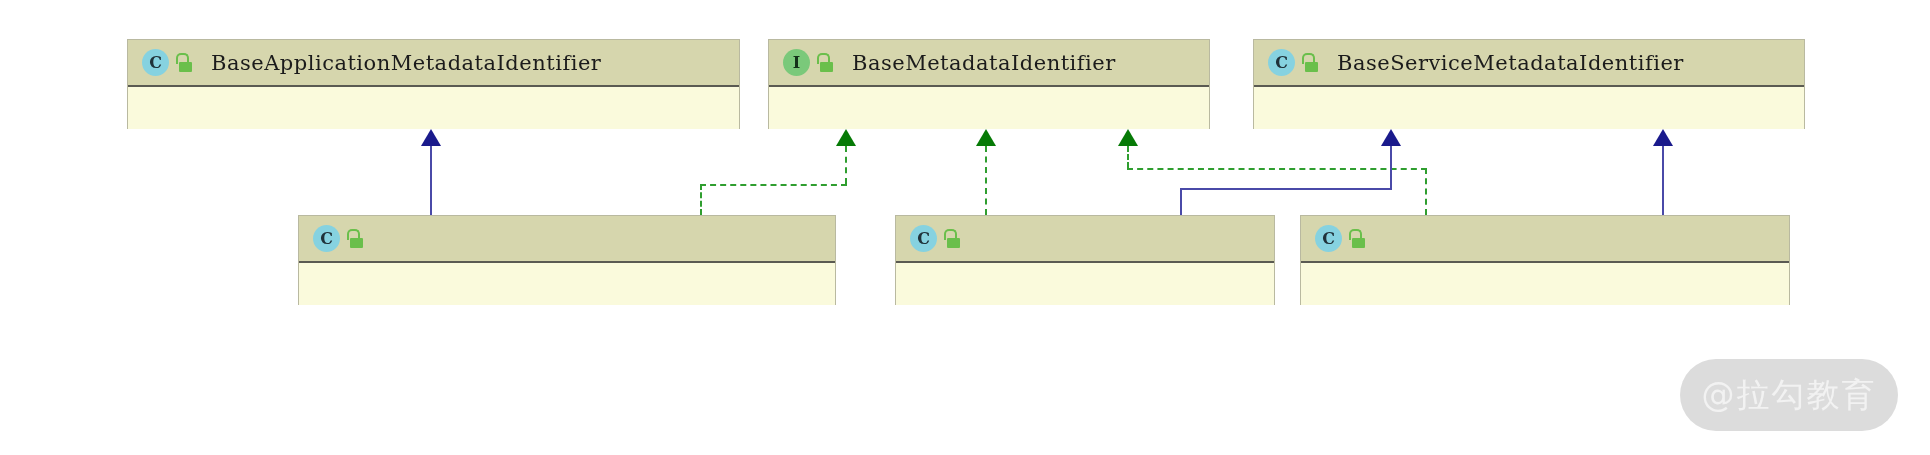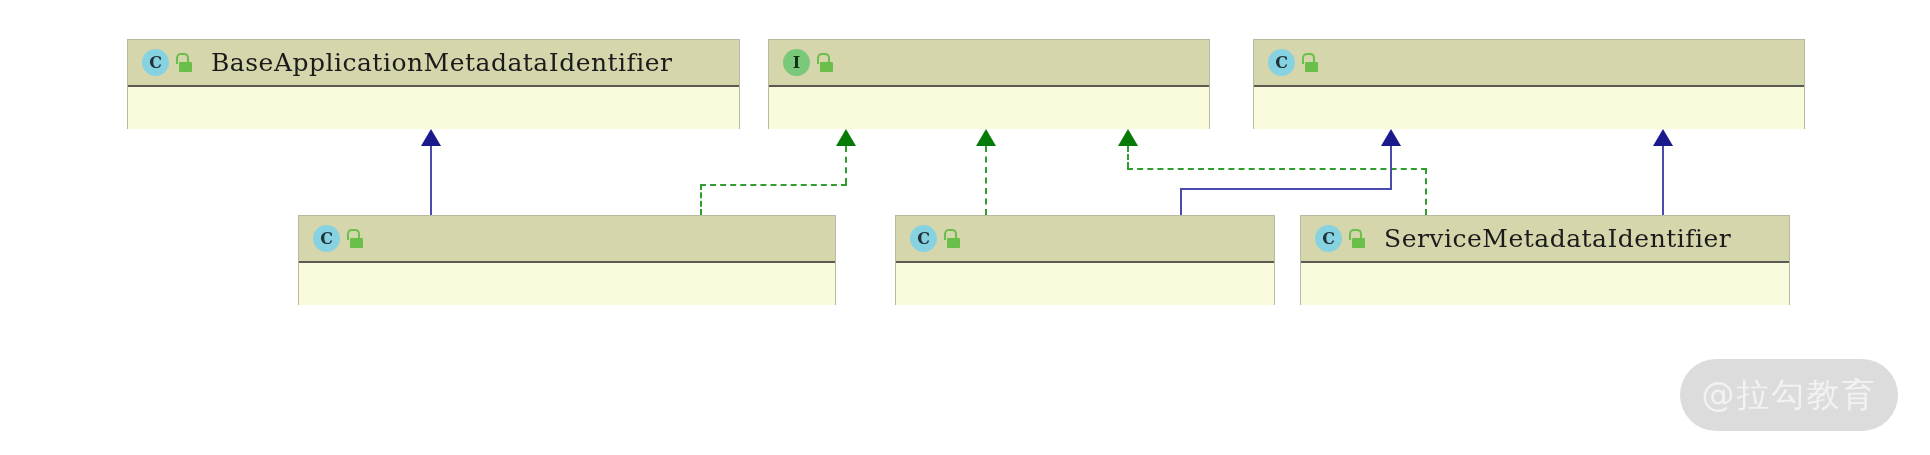--- a/index.html
+++ b/index.html
@@ -30,21 +30,21 @@
     white-space:nowrap;
     overflow:hidden;
   }
   .uml-body{
     box-sizing:border-box;
     height:42px;
     background:#fafadc;
   }
   .uml-title{
     font-family:"DejaVu Serif", serif;
-    font-size:25px;
+    font-size:21px;
     color:#1b1b1b;
     letter-spacing:0.5px;
     margin-left:18px;
   }
 
   
   .icon-type{
     width:27px;height:27px;border-radius:50%;
     display:inline-flex;align-items:center;justify-content:center;
     font-family:"DejaVu Serif", serif;
@@ -120,31 +120,33 @@
     <div class="uml-body"></div>
   </div>
 
   <div class="uml-box" style="left:768px;top:39px;width:442px;height:90px;">
     <div class="uml-header">
       <span class="icon-type iface">I</span>
       <span class="icon-lock">
         <span class="shackle"></span>
           <span class="body"></span>
       </span>
+      <span class="uml-title">BaseMetadataIdentifier</span>
     </div>
     <div class="uml-body"></div>
   </div>
 
   <div class="uml-box" style="left:1253px;top:39px;width:552px;height:90px;">
     <div class="uml-header">
       <span class="icon-type cls">C</span>
       <span class="icon-lock">
         <span class="shackle"></span>
           <span class="body"></span>
       </span>
+      <span class="uml-title">BaseServiceMetadataIdentifier</span>
     </div>
     <div class="uml-body"></div>
   </div>
 
   <div class="uml-box" style="left:298px;top:215px;width:538px;height:90px;">
     <div class="uml-header">
       <span class="icon-type cls">C</span>
       <span class="icon-lock">
         <span class="shackle"></span>
           <span class="body"></span>
@@ -164,21 +166,20 @@
     <div class="uml-body"></div>
   </div>
 
   <div class="uml-box" style="left:1300px;top:215px;width:490px;height:90px;">
     <div class="uml-header">
       <span class="icon-type cls">C</span>
       <span class="icon-lock">
         <span class="shackle"></span>
           <span class="body"></span>
       </span>
-      <span class="uml-title">ServiceMetadataIdentifier</span>
     </div>
     <div class="uml-body"></div>
   </div>
 
   <div class="arrowhead blue" style="left:421px;top:129px;"></div>
   <div class="seg v-blue" style="left:430px;top:146px;height:69px;"></div>
 
   <div class="arrowhead green" style="left:836px;top:129px;"></div>
   <div class="seg v-green" style="left:845px;top:146px;height:38px;"></div>
   <div class="seg h-green" style="left:700px;top:184px;width:147px;"></div>

